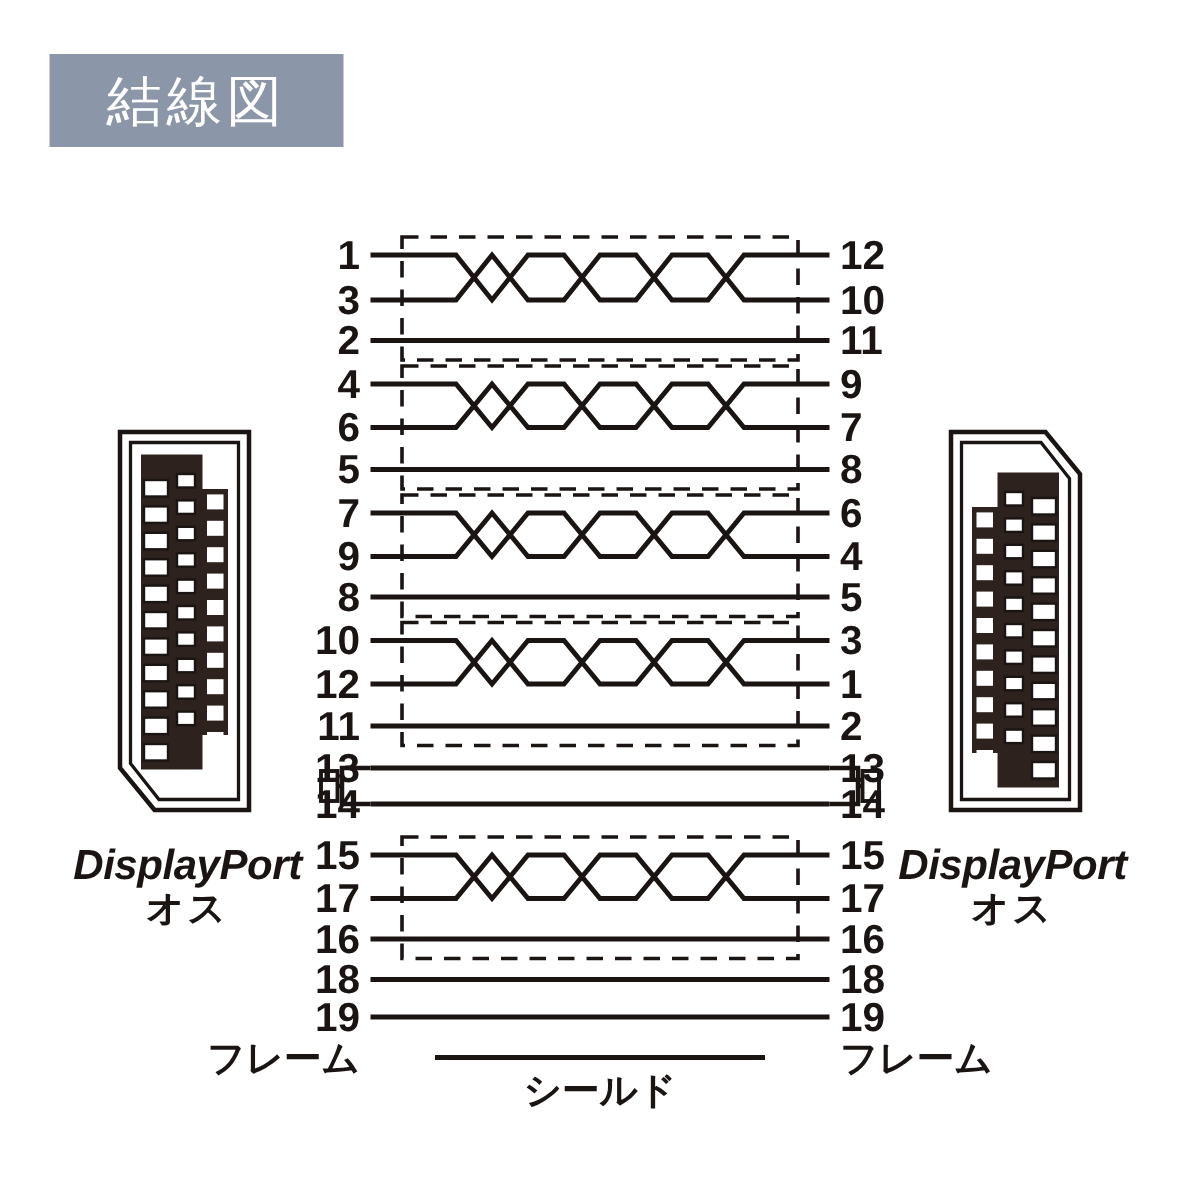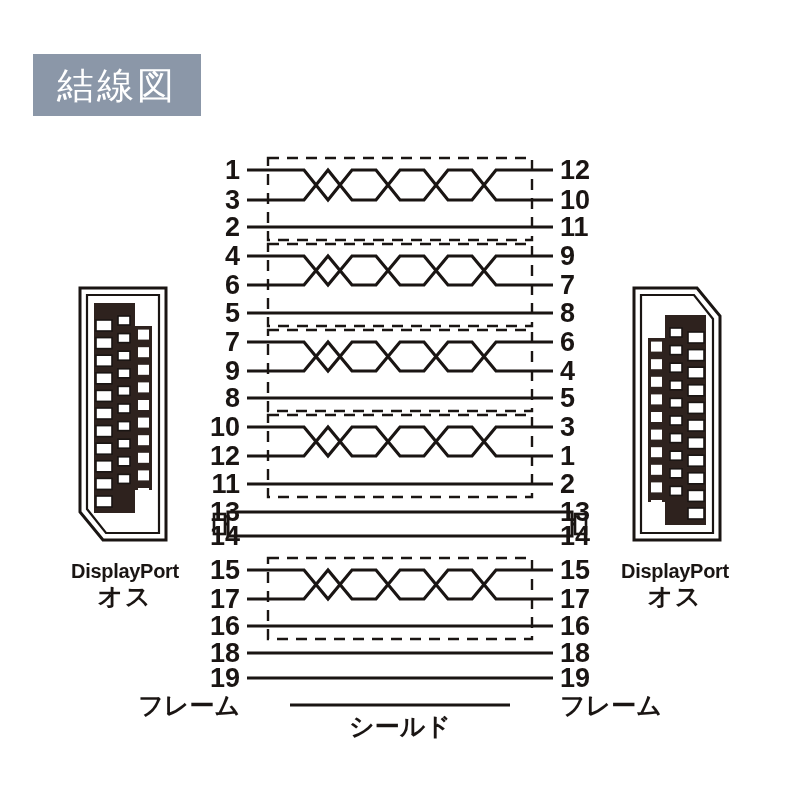--- a/index.html
+++ b/index.html
@@ -13,22 +13,22 @@
     position: relative;
     overflow: hidden;
     font-family: "Liberation Sans", "DejaVu Sans", sans-serif;
     color: #1a1513;
   }
 
   
   #title-badge {
     position: absolute;
     left: 33px;
-    top: 54px;
-    width: 168px;
+    top: 36px;
+    width: 196px;
     height: 62px;
     background: #8b97a8;
     display: flex;
     align-items: center;
     justify-content: center;
   }
   #title-badge .label {
     color: #ffffff;
     font-size: 37px;
     letter-spacing: 3px;
@@ -38,23 +38,24 @@
 
   
   .conn-label {
     position: absolute;
     text-align: center;
     width: 240px;
     line-height: 1.18;
   }
   .conn-label .name {
     display: block;
-    font-size: 20px;
+    font-size: 28px;
     font-weight: bold;
     letter-spacing: -0.3px;
+    font-style: italic;
   }
   .conn-label .gender {
     display: block;
     font-size: 25px;
     font-weight: bold;
     letter-spacing: 2px;
     font-family: Liberation Mono, monospace;
   }
   #left-conn-label  { left: 5px;  top: 560px; }
   #right-conn-label { left: 555px; top: 560px; }

